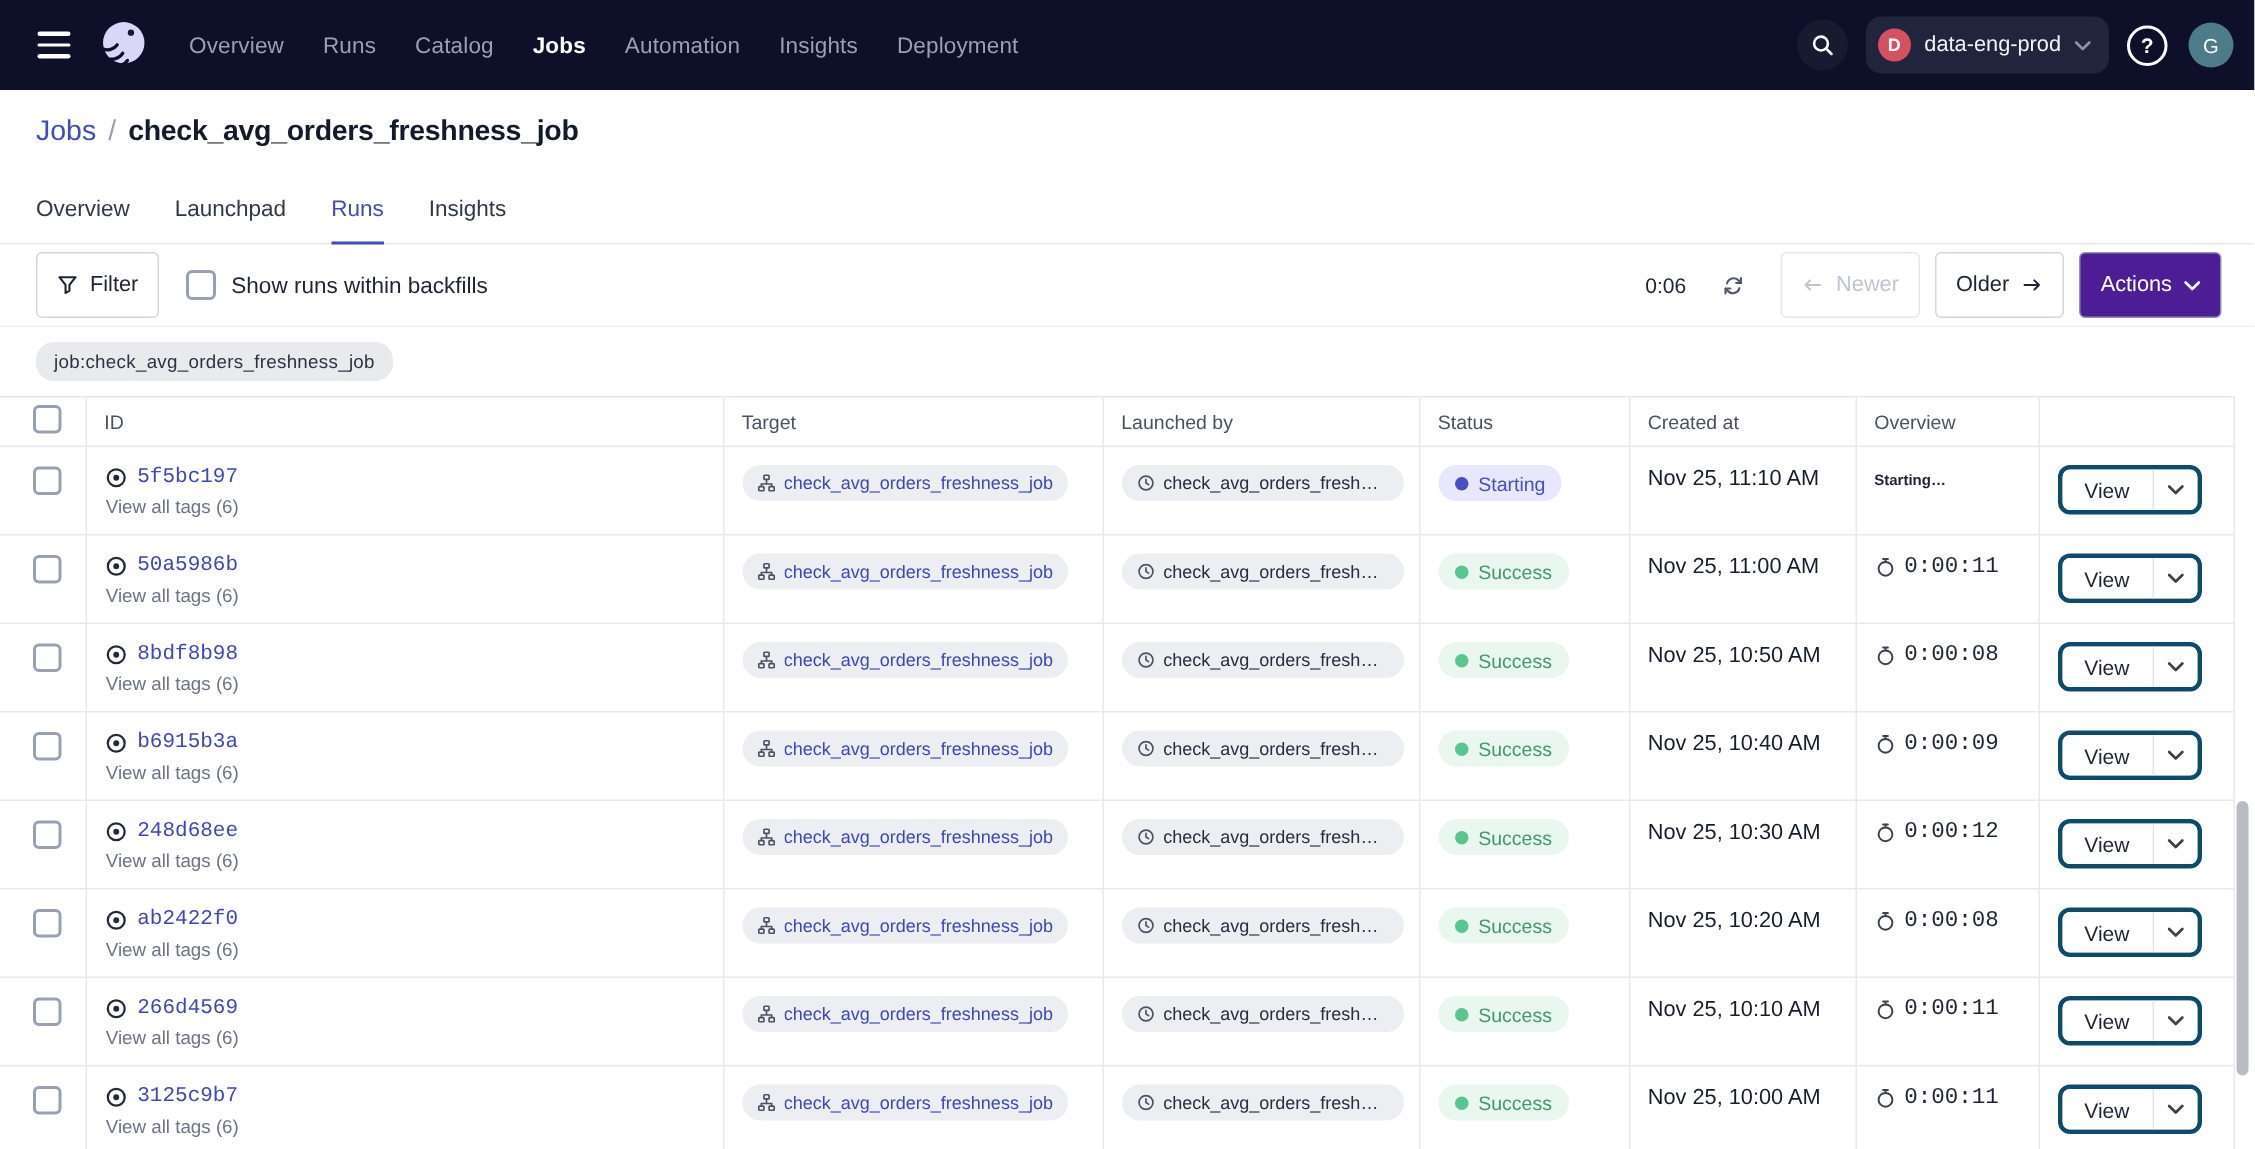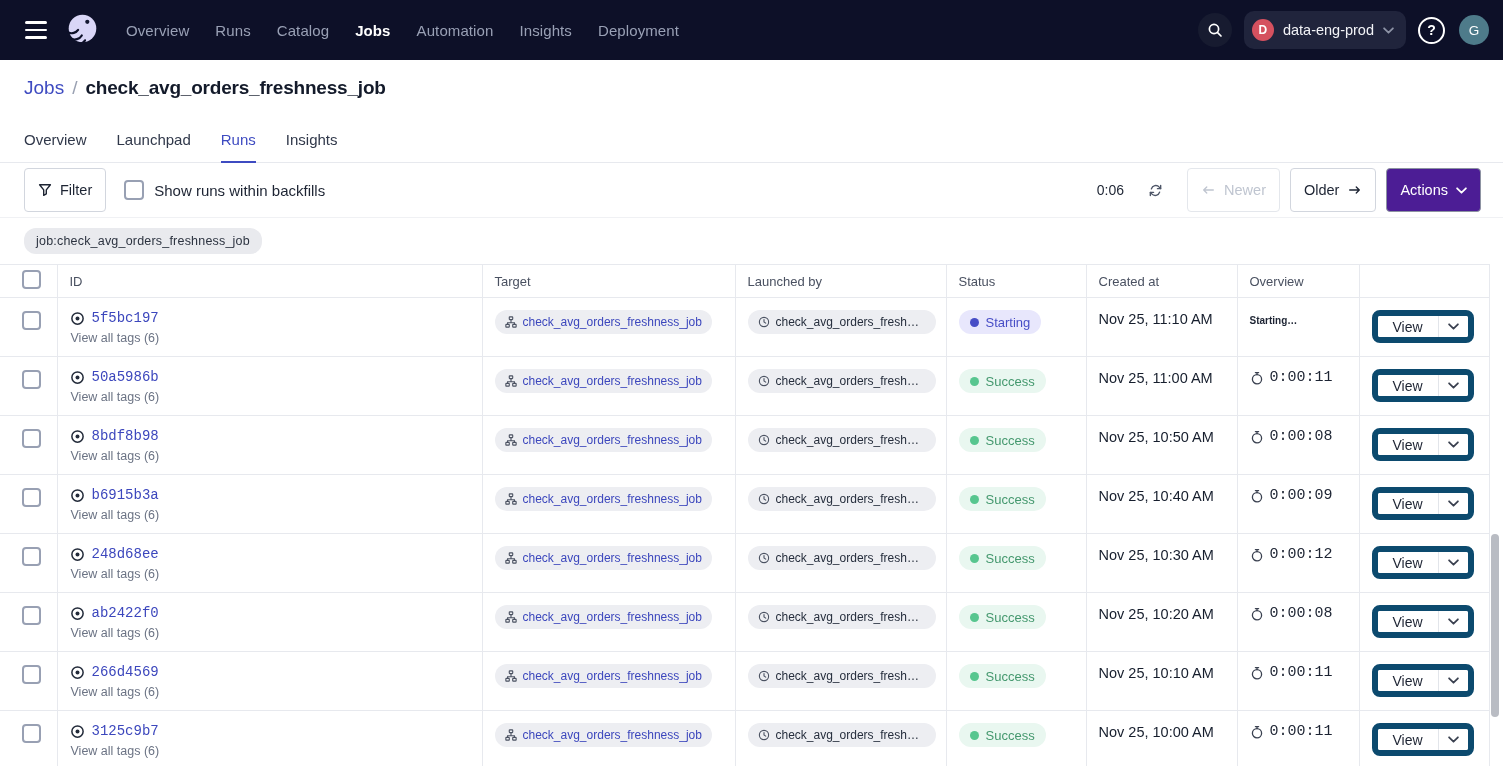--- a/index.html
+++ b/index.html
@@ -106,21 +106,21 @@
   .status-pill .dot { width:9px; height:9px; border-radius:50%; display:inline-block; }
   .status-pill.success { background:#e9f7f0; color:#44986e; }
   .status-pill.success .dot { background:#57c68f; }
   .status-pill.starting { background:#e8e7fc; color:#474dc6; }
   .status-pill.starting .dot { background:#474dc6; }
   .created-at { font-size:14.5px; color:#161e2d; }
   .duration { display:inline-flex; align-items:center; gap:6px; font-family:"Liberation Mono", monospace;
     font-size:15px; color:#1d2433; }
   .duration .dur-icon { color:#3a4150; display:flex; }
   .duration.no-icon { font-family:"Liberation Sans", sans-serif; font-size:10px;font-weight:bold; }
-  .view-group { display:inline-flex; height:33px; border:6px solid #0c4a6e; border-radius:8px;
+  .view-group { display:inline-flex; height:33px; border:3px solid #0c4a6e; border-radius:8px;
     overflow:hidden; background:#fff; }
   .view-main { border:none; background:#fff; padding:0 15px; font-size:14px; font-weight:500;
     color:#1d2433; cursor:pointer; font-family:"Liberation Sans",sans-serif; border-right:1px solid #e2e5ea; }
   .view-caret { border:none; background:#fff; width:29px; display:flex; align-items:center;
     justify-content:center; color:#3a4150; cursor:pointer; }
 
   .scroll-thumb { position:absolute; right:4px; top:270px; width:8px; height:183px; border-radius:4px;
     background:#b9bcc3; cursor:pointer; }
 </style>
 </head>

